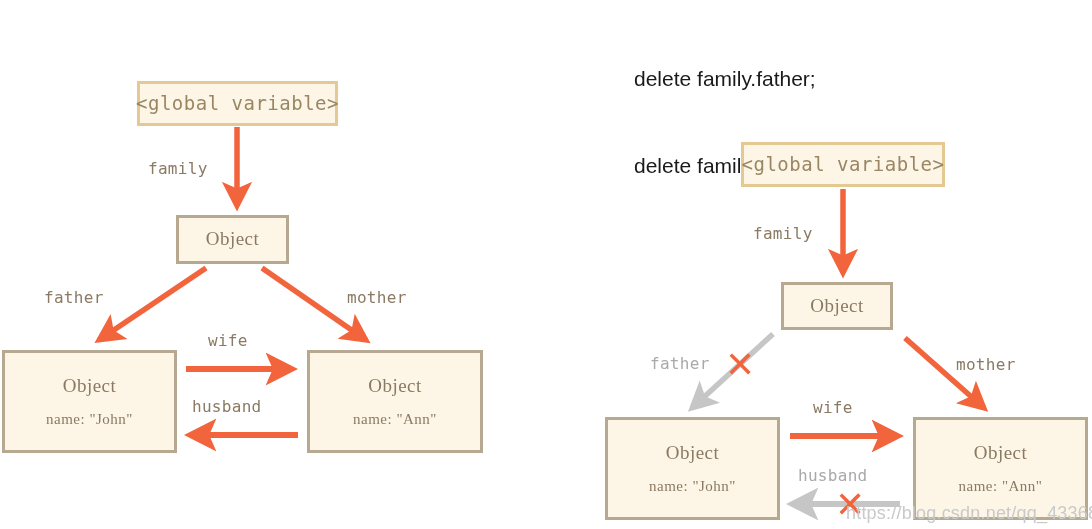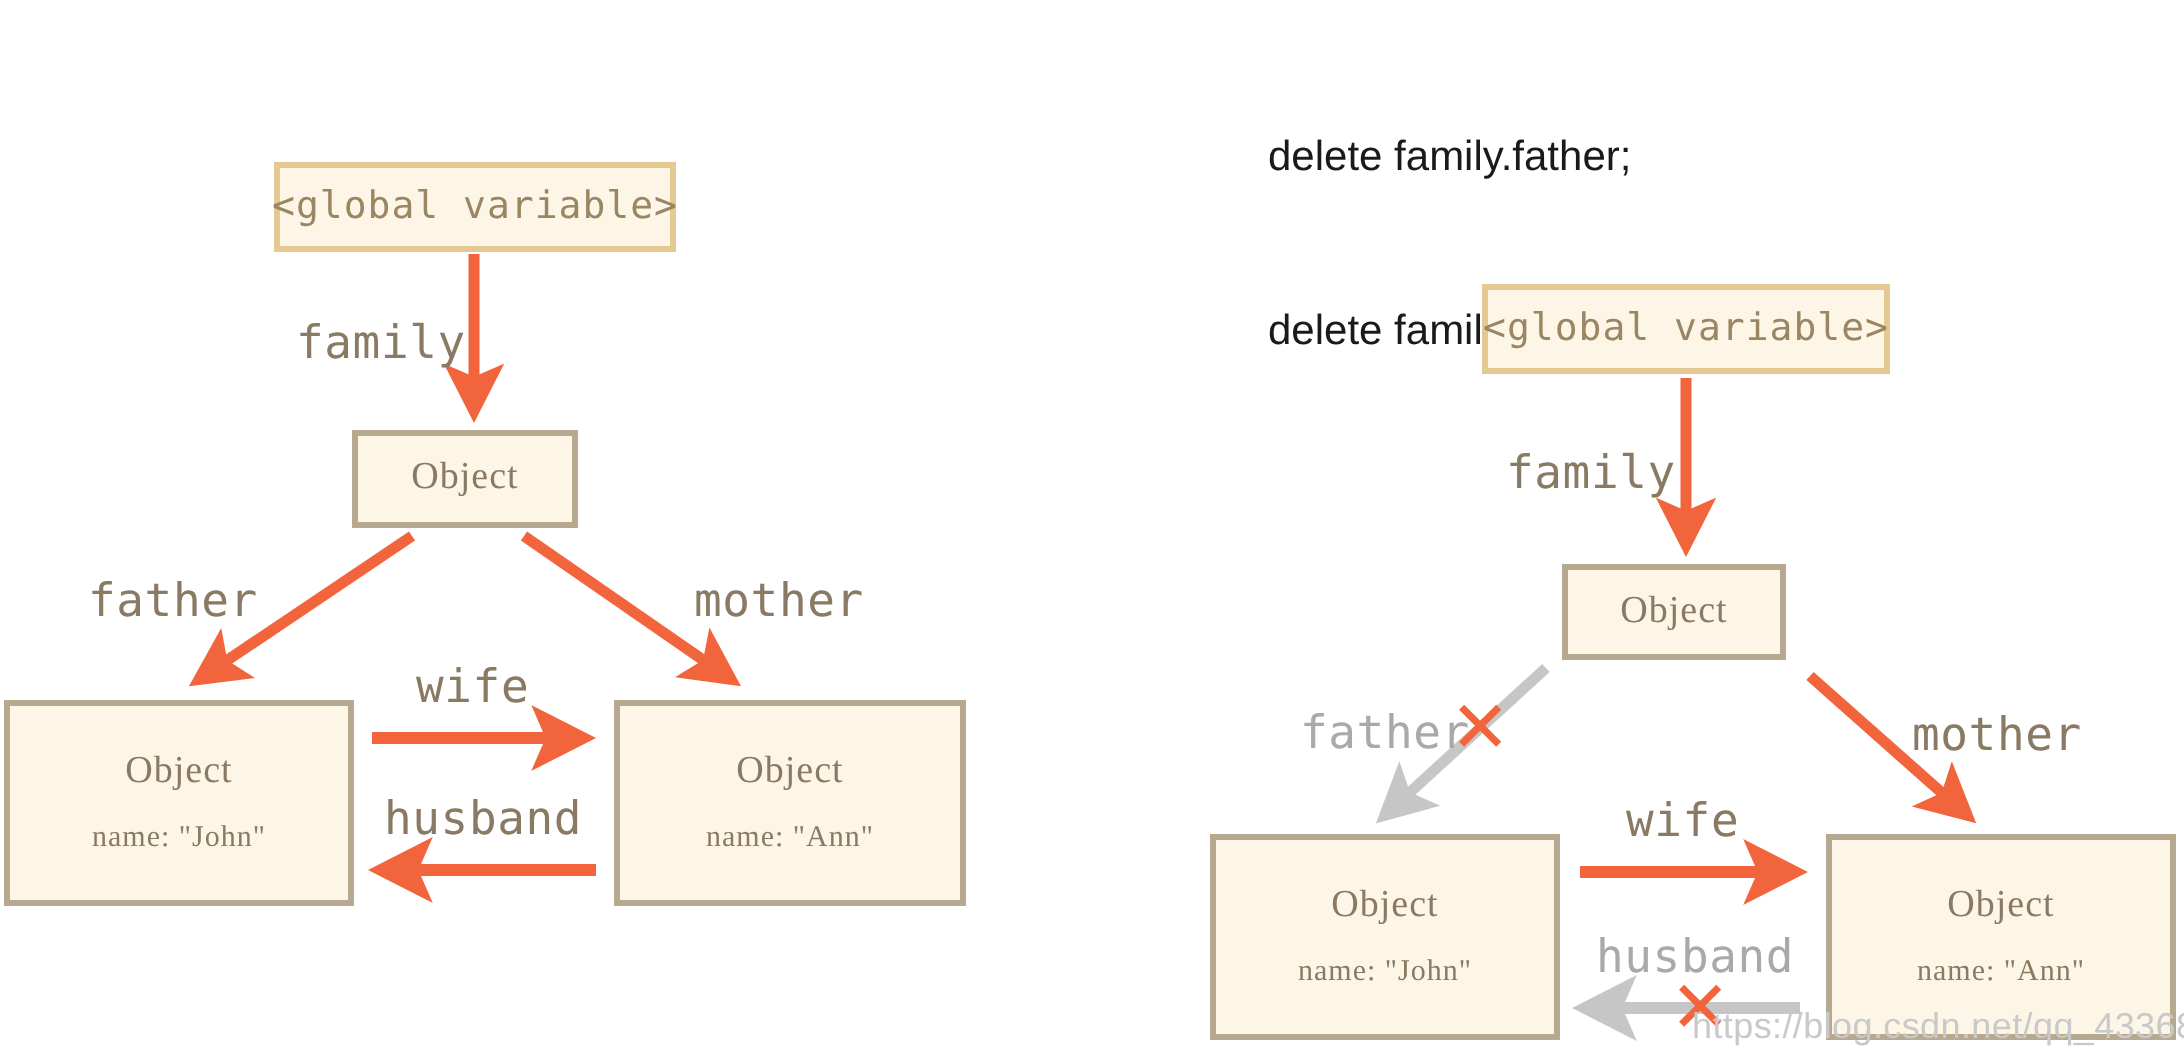--- a/index.html
+++ b/index.html
@@ -64,21 +64,21 @@
   .node .prop {
     font-size: 15px;
     line-height: 1.1;
     margin-top: 14px;
   }
 
   
   .elabel {
     position: absolute;
     font-family: "DejaVu Sans Mono", monospace;
-    font-size: 23px;
+    font-size: 16px;
     color: #8a7a63;
     white-space: nowrap;
     letter-spacing: 0.3px;
   }
   .elabel.dead { color: #a9a9a9; }
 
   
   .xmark {
     position: absolute;
     font-family: "DejaVu Sans", sans-serif;

